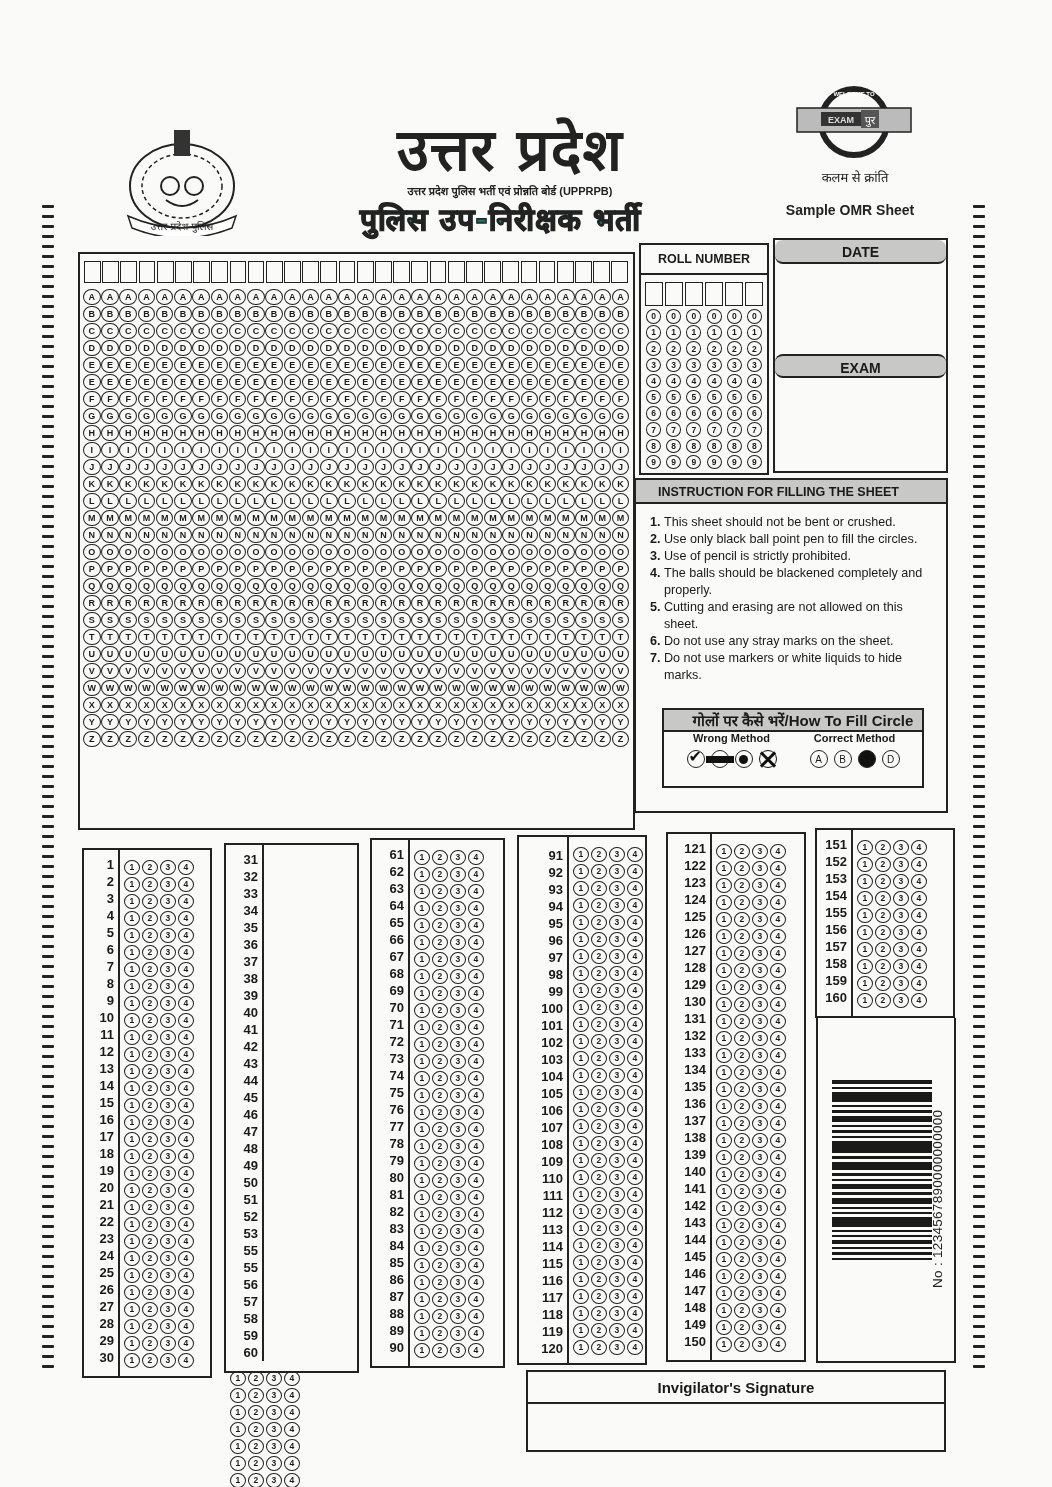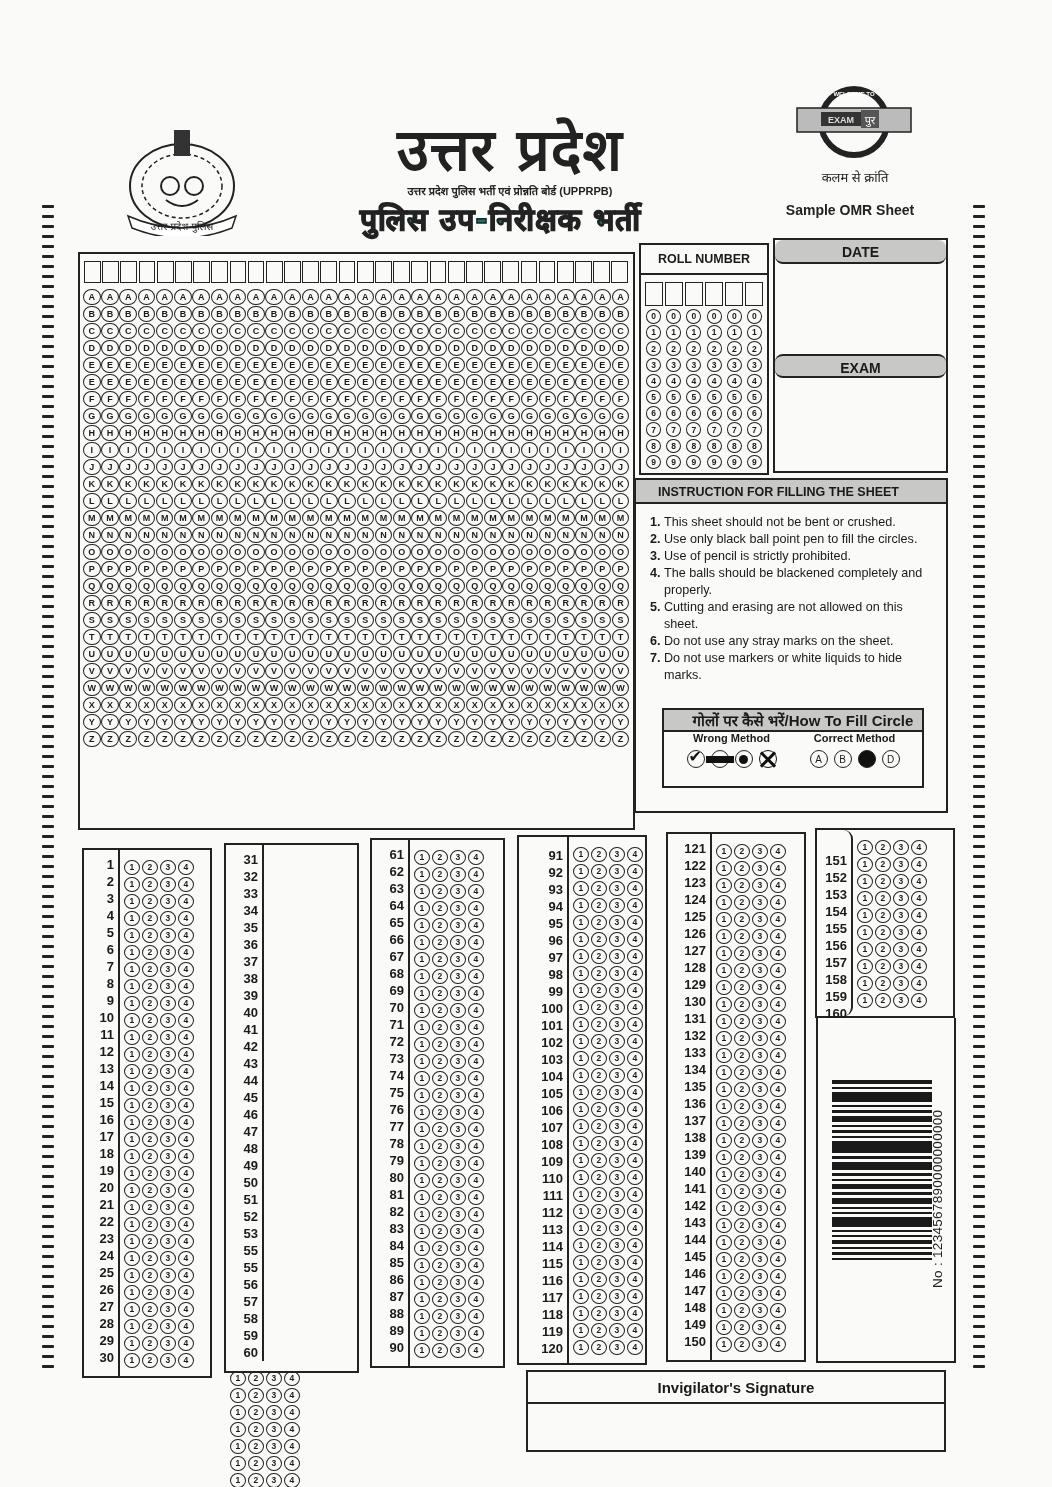--- a/index.html
+++ b/index.html
@@ -1740,21 +1740,21 @@
           <div><span class="bub">1</span><span class="bub">2</span><span class="bub">3</span><span class="bub">4</span></div>
           <div><span class="bub">1</span><span class="bub">2</span><span class="bub">3</span><span class="bub">4</span></div>
           <div><span class="bub">1</span><span class="bub">2</span><span class="bub">3</span><span class="bub">4</span></div>
           <div><span class="bub">1</span><span class="bub">2</span><span class="bub">3</span><span class="bub">4</span></div>
           <div><span class="bub">1</span><span class="bub">2</span><span class="bub">3</span><span class="bub">4</span></div>
           <div><span class="bub">1</span><span class="bub">2</span><span class="bub">3</span><span class="bub">4</span></div>
           <div><span class="bub">1</span><span class="bub">2</span><span class="bub">3</span><span class="bub">4</span></div>
         </div>
       </div>
       <div class="ans-col" style="left: 815px; top: 828px; width: 140px; height: 190px;">
-        <div class="ans-nums" style="width: 36px; padding-top: 22px; border-radius: 9px;">
+        <div class="ans-nums" style="width: 36px; padding-top: 6px;">
           <div>151</div>
           <div>152</div>
           <div>153</div>
           <div>154</div>
           <div>155</div>
           <div>156</div>
           <div>157</div>
           <div>158</div>
           <div>159</div>
           <div>160</div>

